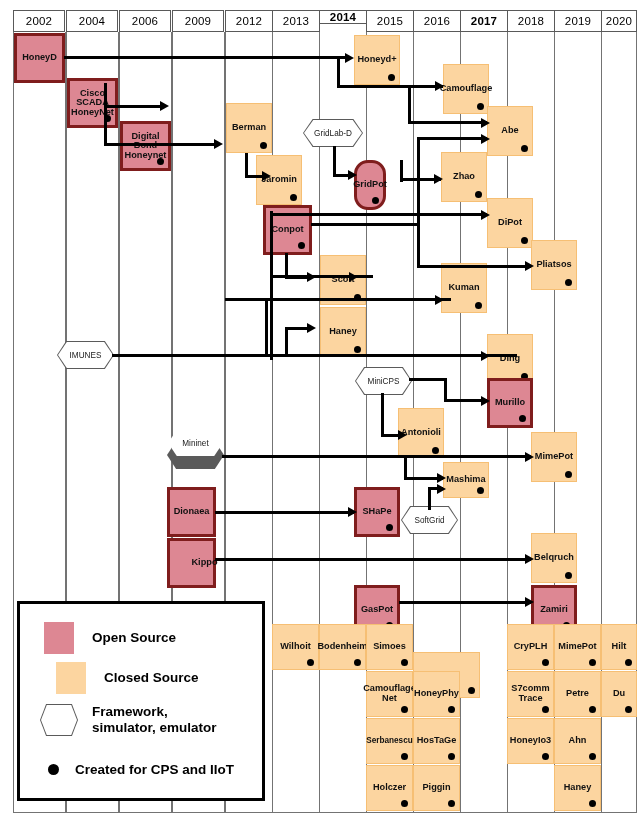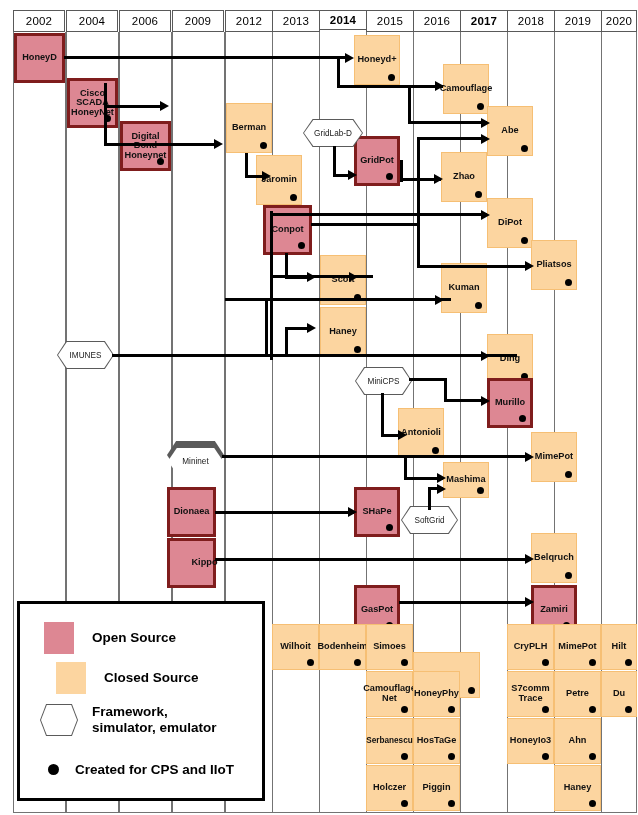--- a/index.html
+++ b/index.html
@@ -70,21 +70,21 @@
     </div>
   <div class="yhdr" style="left:172px;top:10px;width:52px;height:22px;">
       <span>2009</span>
     </div>
   <div class="yhdr" style="left:225px;top:10px;width:48px;height:22px;">
       <span>2012</span>
     </div>
   <div class="yhdr" style="left:272px;top:10px;width:48px;height:22px;">
       <span>2013</span>
     </div>
-  <div class="yhdr bold" style="left:319px;top:10px;width:48px;height:20px;">
+  <div class="yhdr bold" style="left:319px;top:10px;width:48px;height:14px;">
       <span>2014</span>
     </div>
   <div class="yhdr" style="left:366px;top:10px;width:48px;height:22px;">
       <span>2015</span>
     </div>
   <div class="yhdr" style="left:413px;top:10px;width:48px;height:22px;">
       <span>2016</span>
     </div>
   <div class="yhdr bold" style="left:460px;top:10px;width:48px;height:22px;">
       <span>2017</span>
@@ -156,21 +156,21 @@
   <div class="box closed" style="left:320px;top:307px;width:46px;height:50px;">
     <span class="lbl">Haney</span>
     <span class="dot"></span>
   </div>
 
   <div class="box closed" style="left:354px;top:35px;width:46px;height:50px;">
     <span class="lbl">Honeyd+</span>
     <span class="dot"></span>
   </div>
 
-  <div class="box open" style="left:354px;top:136px;width:46px;height:50px;">
+  <div class="box open" style="left:354px;top:160px;width:32px;height:50px;border-radius:14px;">
     <span class="lbl">GridPot</span>
     <span class="dot"></span>
   </div>
 
   <div class="box closed" style="left:443px;top:64px;width:46px;height:50px;">
     <span class="lbl">Camouflage</span>
     <span class="dot"></span>
   </div>
 
   <div class="box closed" style="left:487px;top:106px;width:46px;height:50px;">
@@ -260,21 +260,21 @@
   <div class="hex" style="left:58px;top:342px;width:55px;height:26px;">
     <span>IMUNES</span>
   </div>
 
   <div class="hexbd" style="left:355px;top:367px;width:57px;height:28px;"></div>
   <div class="hex" style="left:356px;top:368px;width:55px;height:26px;">
     <span>MiniCPS</span>
   </div>
 
   <div class="hexbd" style="left:167px;top:441px;width:57px;height:28px;"></div>
-  <div class="hex" style="left:168px;top:448px;width:55px;height:26px;">
+  <div class="hex" style="left:168px;top:430px;width:55px;height:26px;">
     <span>Mininet</span>
   </div>
 
   <div class="hexbd" style="left:401px;top:506px;width:57px;height:28px;"></div>
   <div class="hex" style="left:402px;top:507px;width:55px;height:26px;">
     <span>SoftGrid</span>
   </div>
 
   <div class="h" style="left:64px;top:56px;width:282px;"></div>
   <div class="arw" style="left:345px;top:53px;"></div>

